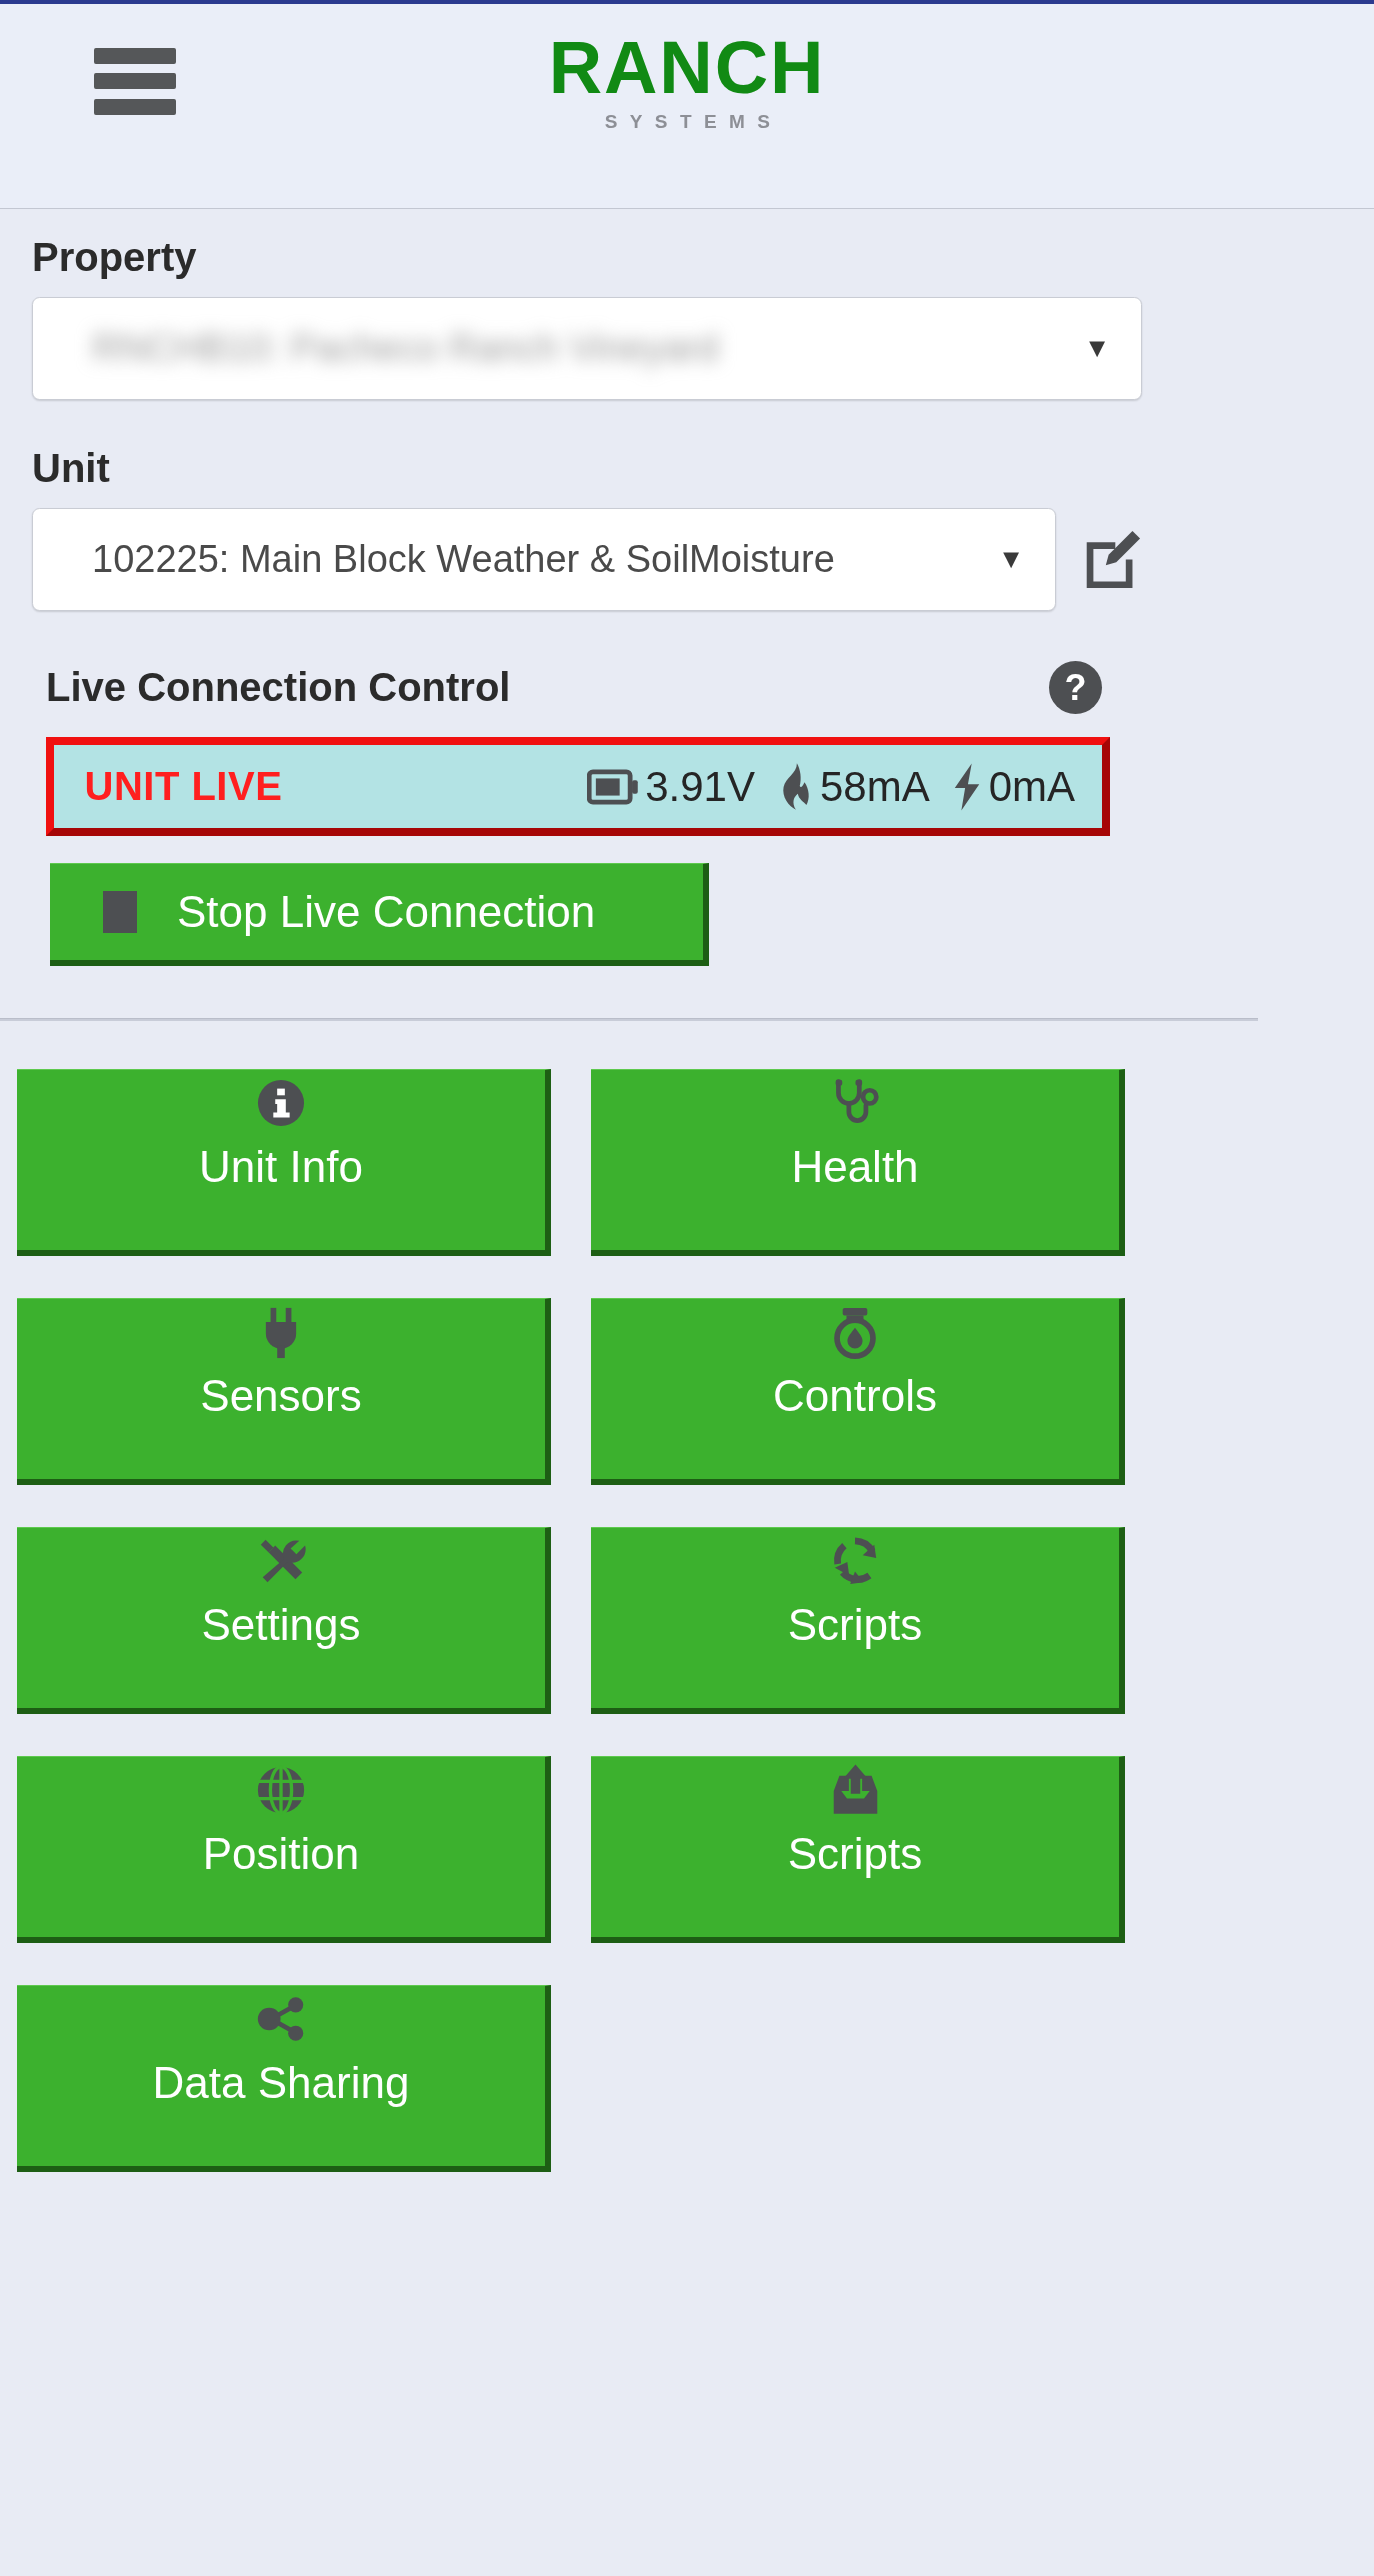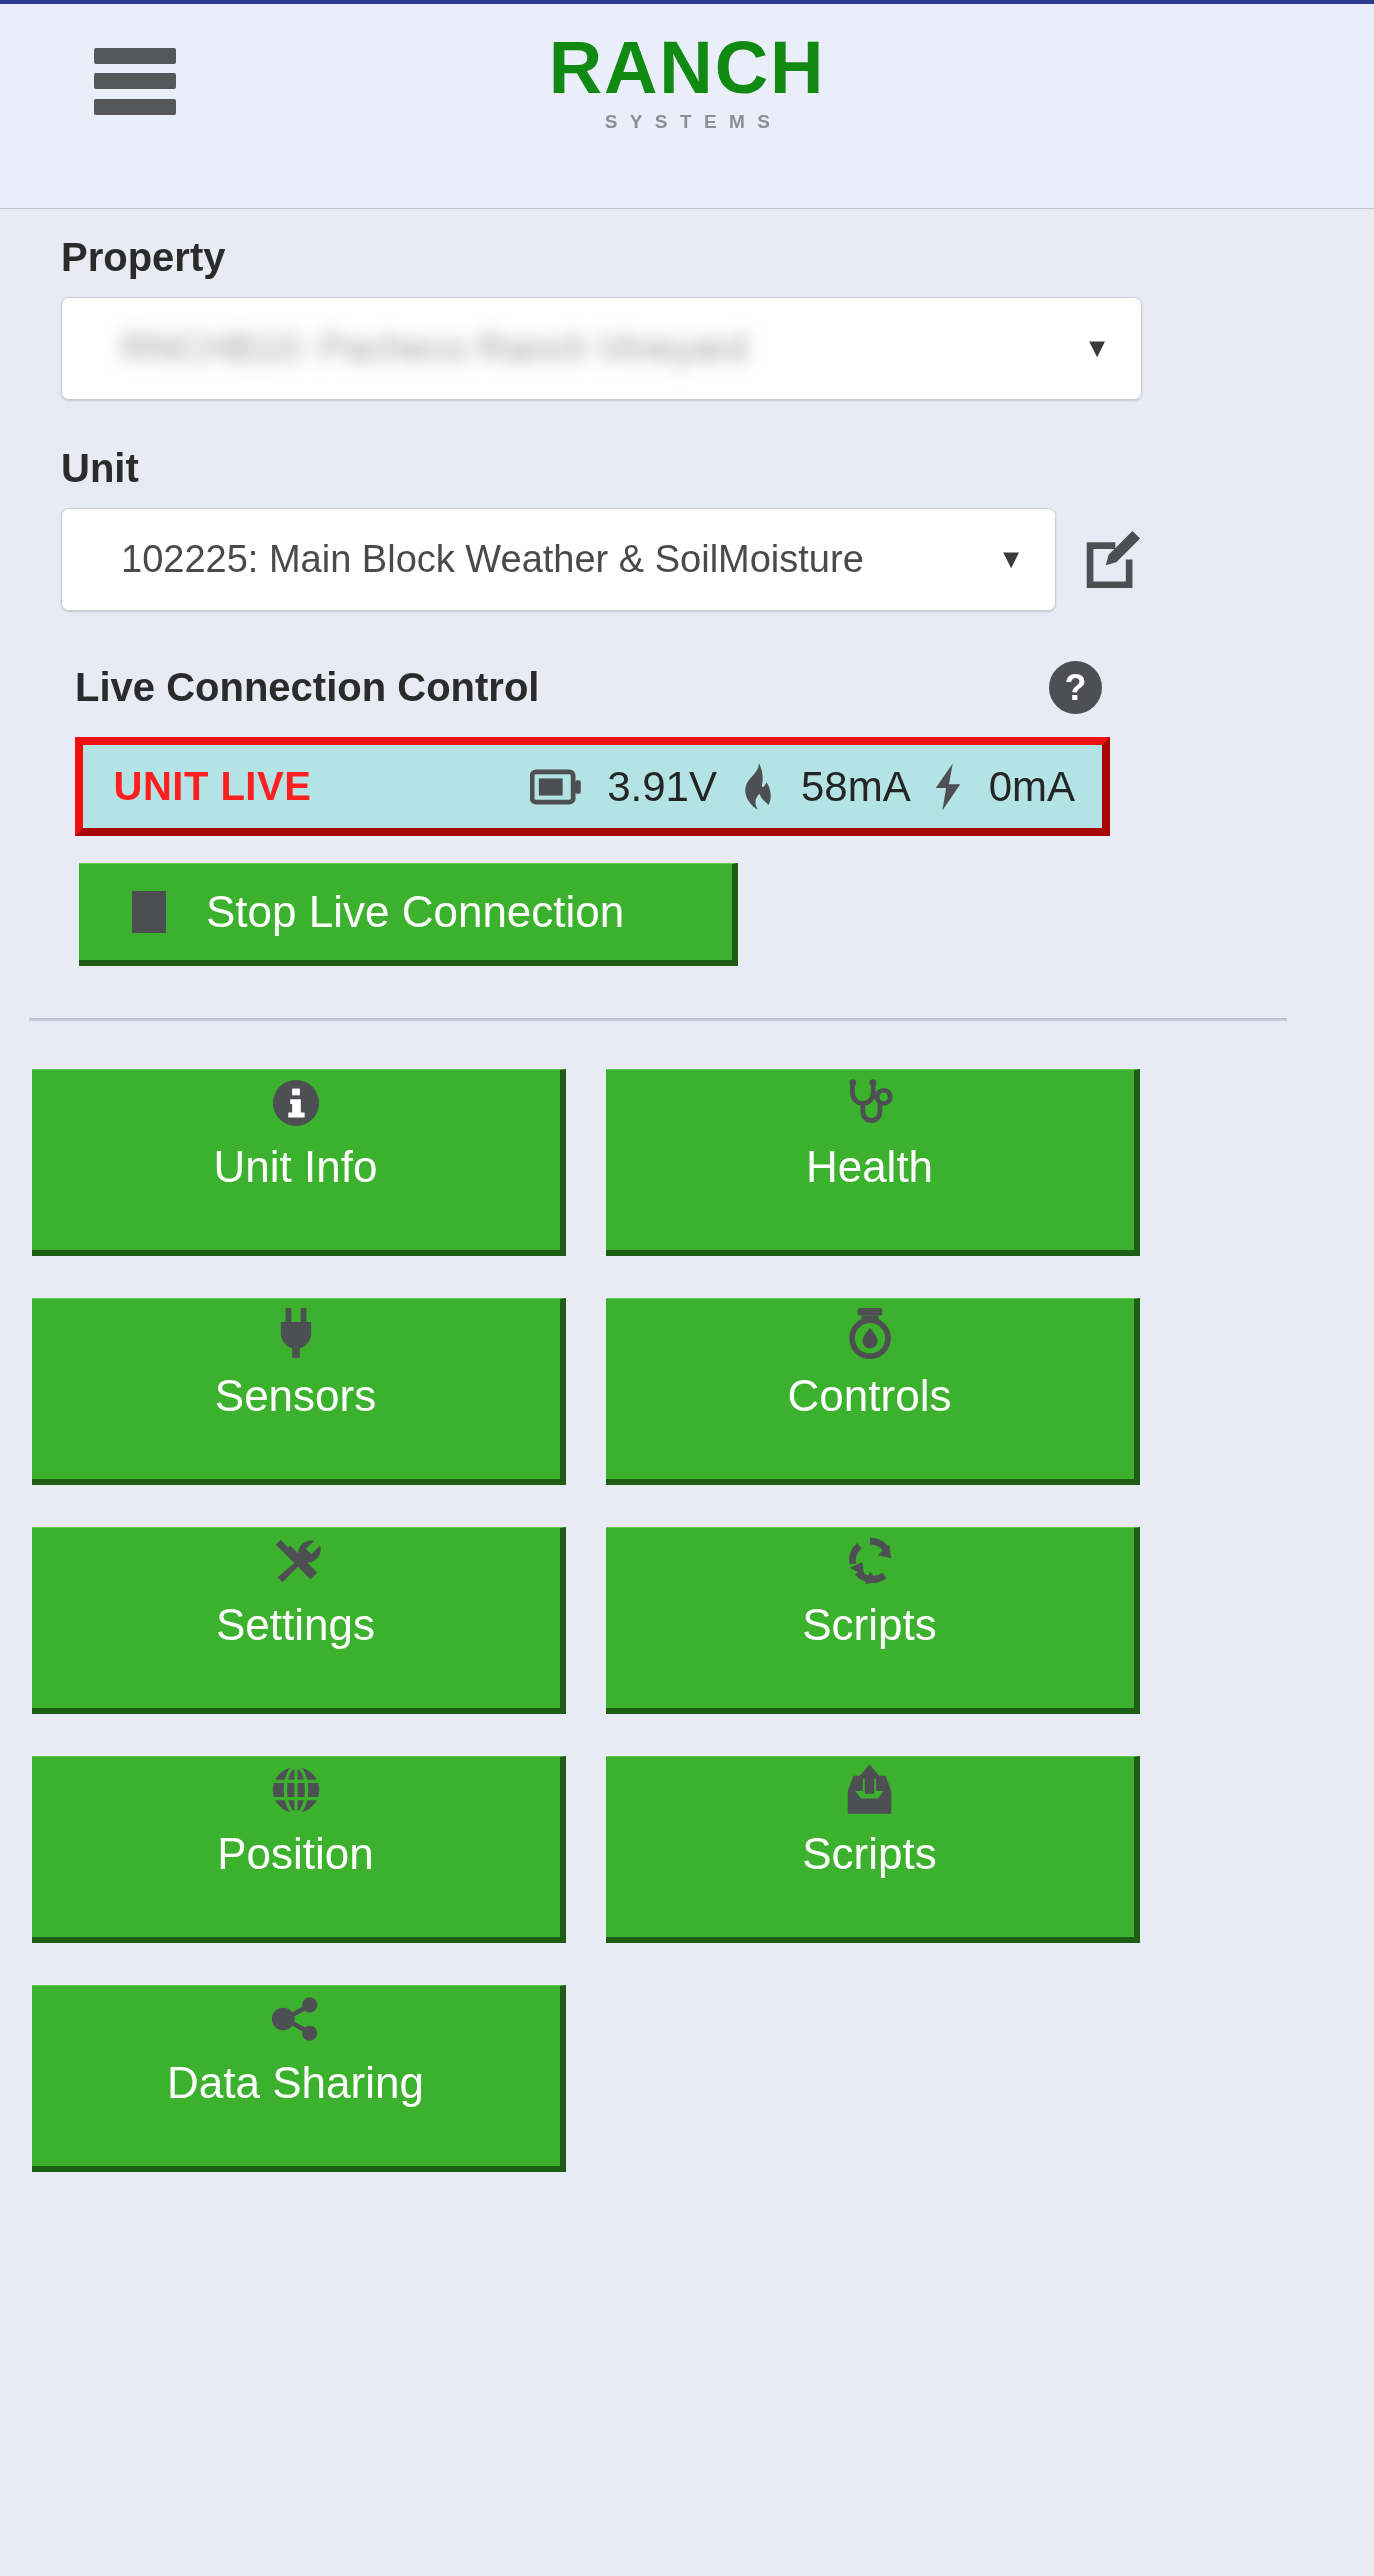--- a/index.html
+++ b/index.html
@@ -60,21 +60,20 @@
     color: #8d8f96;
     letter-spacing: 12.4px;
     margin-top: 3.8px;
     padding-left: 13px;
   }
 
   
   .content {
     position: absolute; top: 189px; left: 0;
     width: 1142px;
-    padding-left: 29px;
   }
 
   .field-label {
     font-size: 40px;
     font-weight: bold;
     color: #2b2b2b;
     margin-left: 32px;
     margin-top: 46px;
   }
 
@@ -159,21 +158,21 @@
     color: #ff1f1f;
     letter-spacing: 0.5px;
     text-align: center;
   }
   .live-metrics {
     margin-left: auto;
     display: flex;
     align-items: center;
     gap: 21px;
   }
-  .metric { display: flex; align-items: center; gap: 25px; }
+  .metric { display: flex; align-items: center; gap: 6px; }
   .metric-val {
     font-size: 42px;
     color: #252525;
     font-weight: normal;
   }
 
   
   .stop-btn {
     margin: 27px 0 0 50px;
     width: 659px; height: 103px;

